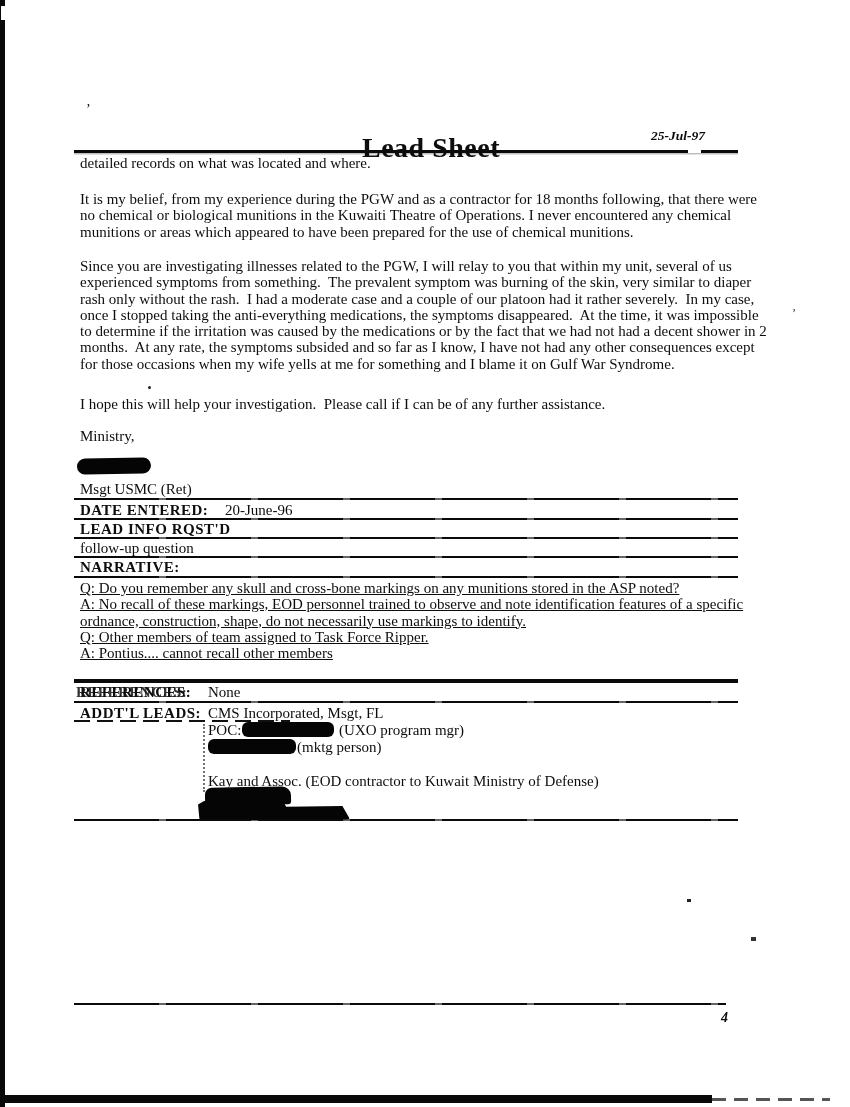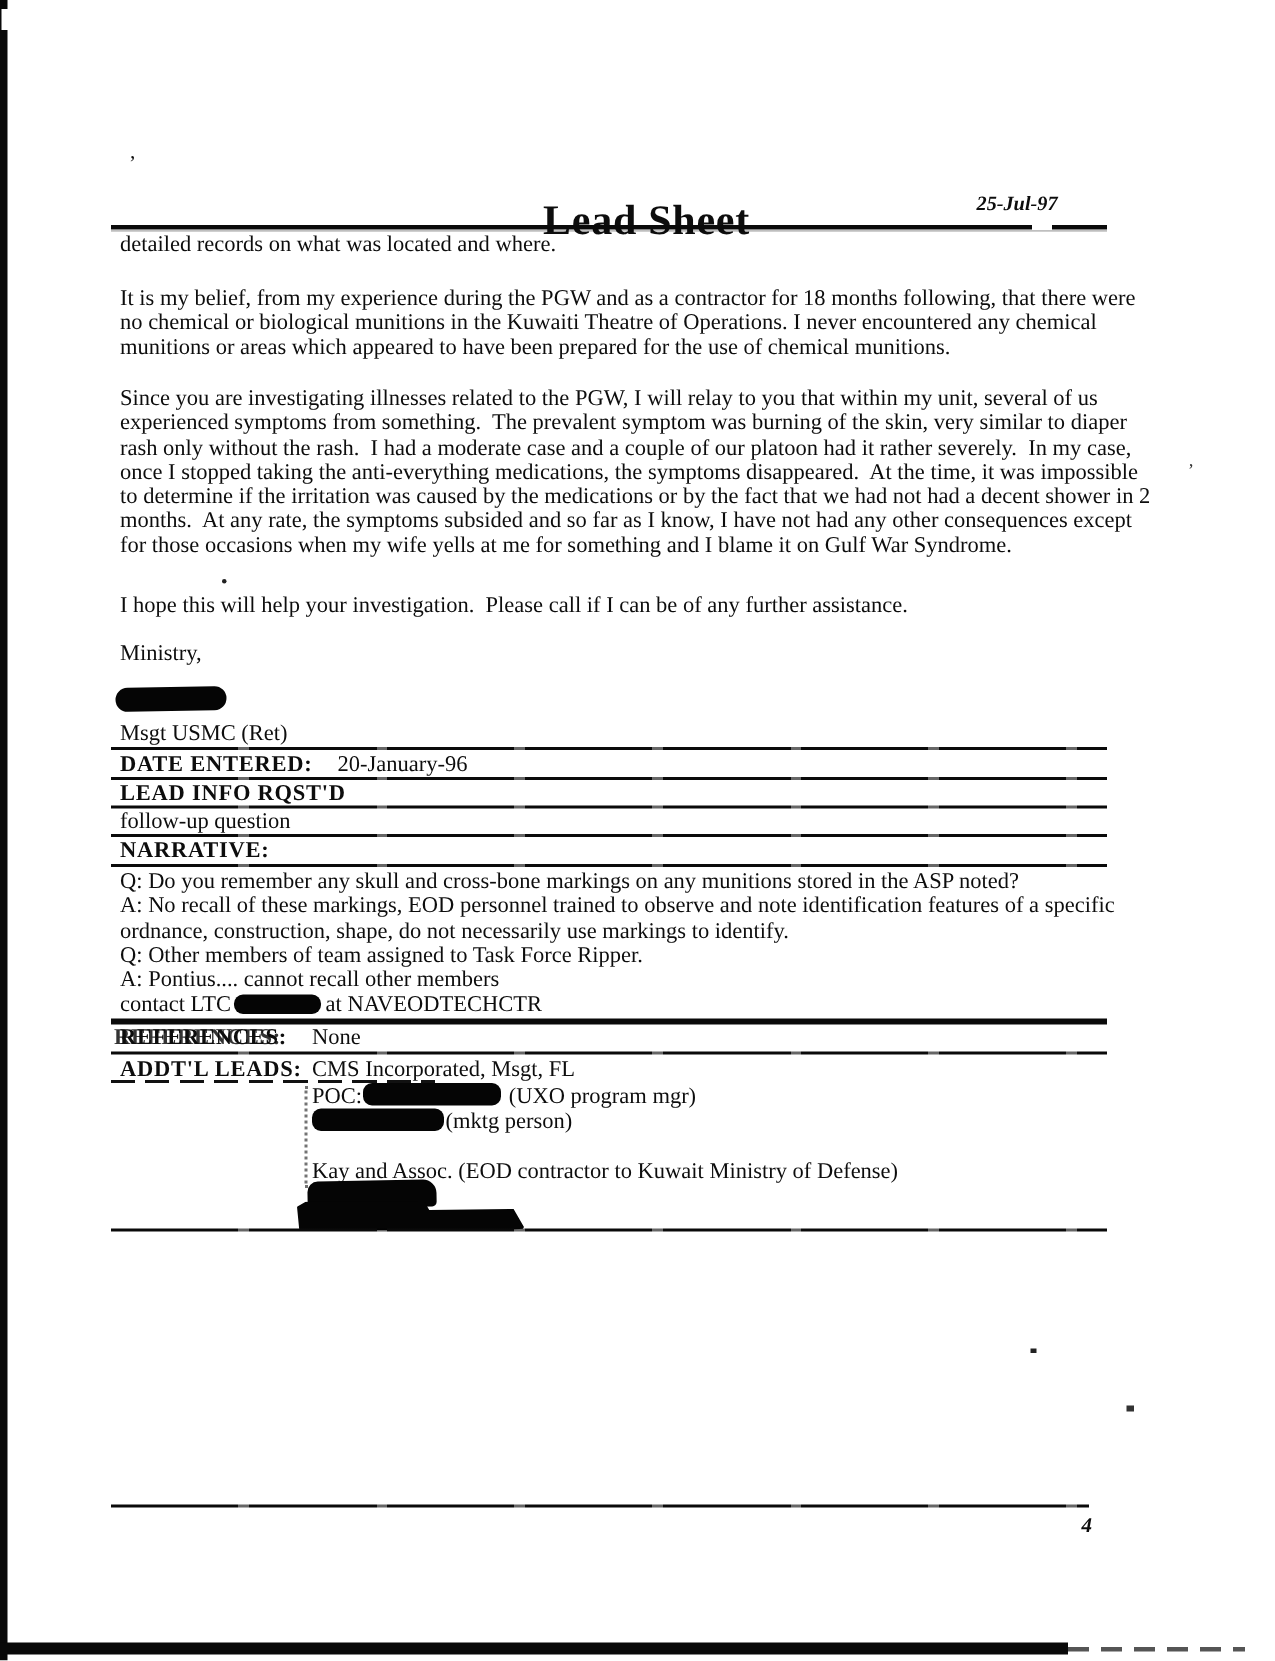--- a/index.html
+++ b/index.html
@@ -51,21 +51,21 @@
   .redact { background:#050505; border-radius:6px; }
   .sig-redact { position:absolute; left:77px; top:458px; width:74px; height:16px;
     border-radius:8px; transform:rotate(-1deg); }
   .redact-inline { display:inline-block; height:13px; vertical-align:-2px; border-radius:6px; }
 
   .lbl-date     { left:80px; top:502px; }
   .val-date     { left:225px; top:502px; }
   .lbl-leadinfo { left:80px; top:521px; }
   .val-leadinfo { left:80px; top:540px; }
   .lbl-narr     { left:80px; top:559px; }
-  .narr-block   { left:80px; top:580px; }
+  .narr-block   { left:80px; top:580px;text-decoration:underline; }
   .contact-line { left:80px; top:662px; }
   .lbl-refs     { left:80px; top:684px; text-shadow:-4px 0 0 rgba(0,0,0,.8); }
   .val-refs     { left:208px; top:684px; }
   .lbl-addtl    { left:80px; top:705px; }
   .addtl-underline { position:absolute; left:74px; top:720px; width:216px; height:2px;
     background:repeating-linear-gradient(90deg,#111 0 16px, transparent 16px 23px); }
   .val-addtl    { left:208px; top:705px; }
   .lead-poc     { left:208px; top:722px; }
   .lead-mktg    { left:208px; top:739px; }
   .lead-gsgt    { left:208px; top:756px; }
@@ -116,38 +116,37 @@
 months.  At any rate, the symptoms subsided and so far as I know, I have not had any other consequences except
 for those occasions when my wife yells at me for something and I blame it on Gulf War Syndrome.</div>
   <div class="speck-3"></div>
   <div class="txt closing">I hope this will help your investigation.  Please call if I can be of any further assistance.</div>
   <div class="txt signoff">Ministry,</div>
   <div class="redact sig-redact"></div>
   <div class="txt signer">Msgt USMC (Ret)</div>
 
   <div class="rule rule-t1"></div>
   <div class="txt bold lbl-date">DATE ENTERED:</div>
-  <div class="txt val-date">20-January-96</div>
+  <div class="txt val-date">20-June-96</div>
   <div class="rule rule-t2"></div>
 
   <div class="txt bold lbl-leadinfo">LEAD INFO RQST'D</div>
   <div class="rule rule-t3"></div>
 
   <div class="txt val-leadinfo">follow-up question</div>
   <div class="rule rule-t4"></div>
 
   <div class="txt bold lbl-narr">NARRATIVE:</div>
   <div class="rule rule-t5"></div>
 
   <div class="txt narr-block">Q: Do you remember any skull and cross-bone markings on any munitions stored in the ASP noted?
 A: No recall of these markings, EOD personnel trained to observe and note identification features of a specific
 ordnance, construction, shape, do not necessarily use markings to identify.
 Q: Other members of team assigned to Task Force Ripper.
 A: Pontius.... cannot recall other members</div>
-  <div class="txt contact-line"><span>contact LTC</span><span class="redact redact-inline" style="width:58px; margin:0 3px 0 2px;"></span><span>at NAVEODTECHCTR</span></div>
 
   <div class="rule rule-t6"></div>
   <div class="txt bold lbl-refs">REFERENCES:</div>
   <div class="txt val-refs">None</div>
   <div class="rule rule-t7"></div>
 
   <div class="txt bold lbl-addtl">ADDT'L LEADS:</div>
   <div class="addtl-underline"></div>
   <div class="txt val-addtl">CMS Incorporated, Msgt, FL</div>
 

